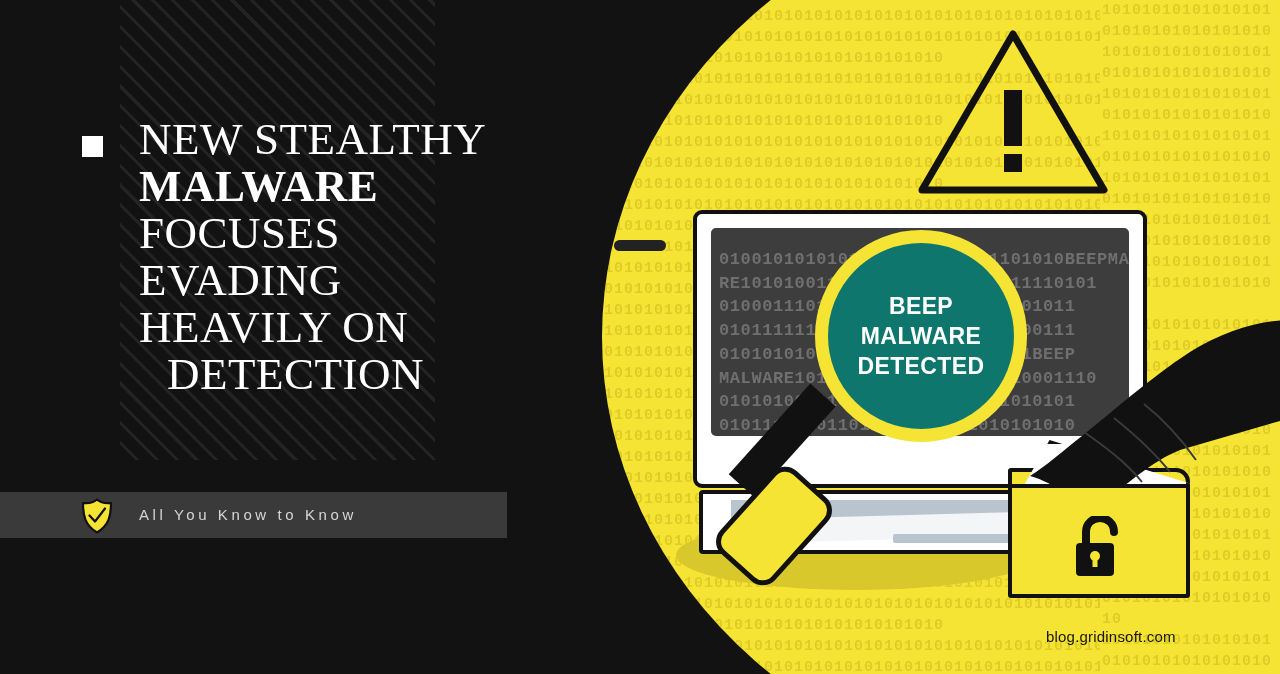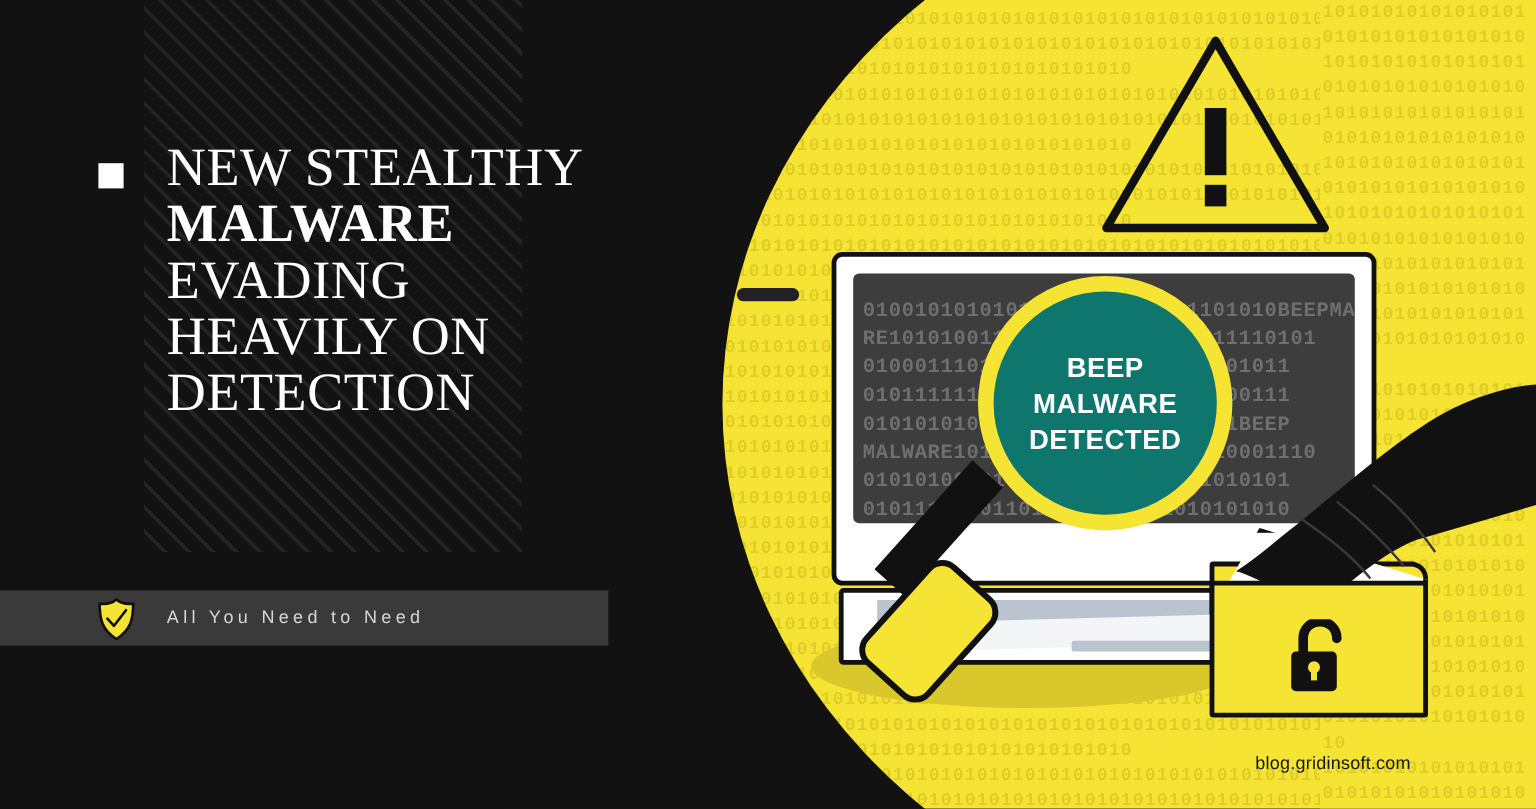--- a/index.html
+++ b/index.html
@@ -236,31 +236,32 @@
 101010101010101010101010101010101010101010101010101010101010101010101010101010101010101010101010101010101010101010101010101010101010101010101010101010101010101010101010101010101010101010101010101010101010101010101010101010101010101010101010
 101010101010101010101010101010101010101010101010101010101010101010101010101010101010101010101010101010101010101010101010101010101010101010101010101010101010101010101010101010101010101010101010101010101010101010101010101010101010101010101010
 101010101010101010101010101010101010101010101010101010101010101010101010101010101010101010101010101010101010101010101010101010101010101010101010101010101010101010101010101010101010101010101010101010101010101010101010101010101010101010101010
 </div>
   </div>
 
   <div class="bullet"></div>
   <div class="headline">
     <span style="display: block;">NEW STEALTHY</span>
     <span class="b" style="display: block;">MALWARE</span>
+    <span style="display: block;">FOCUSES</span>
     <span style="display: block;">EVADING</span>
     <span style="display: block;">HEAVILY ON</span>
-    <span style="display: block;">DETECTION</span>
+    <span style="display: block; margin-left: 28px;">DETECTION</span>
   </div>
 
   <div class="subbar"></div>
   <svg class="shield" viewBox="0 0 34 36">
     <path d="M17 1.5 C13 5 7 5.5 3 5 C3 18 5 27 17 34.5 C29 27 31 18 31 5 C27 5.5 21 5 17 1.5 Z" fill="#F6E434" stroke="#111" stroke-width="2.2" stroke-linejoin="round"></path>
     <path d="M9.5 17.5 L15 23.5 L25 10.5" fill="none" stroke="#111" stroke-width="2.2" stroke-linecap="round" stroke-linejoin="round"></path>
   </svg>
-  <div class="subbar-label">All You Need to Need</div>
+  <div class="subbar-label">All You Know to Know</div>
 
   <svg class="warn" viewBox="0 0 190 168">
     <path d="M95 6 L186 162 L4 162 Z" fill="none" stroke="#111" stroke-width="7" stroke-linejoin="round"></path>
     <rect x="86" y="62" width="18" height="56" fill="#111"></rect>
     <rect x="86" y="126" width="18" height="18" fill="#111"></rect>
   </svg>
 
   <div class="monitor-shadow"></div>
   <div class="monitor">
     <div class="screen">

